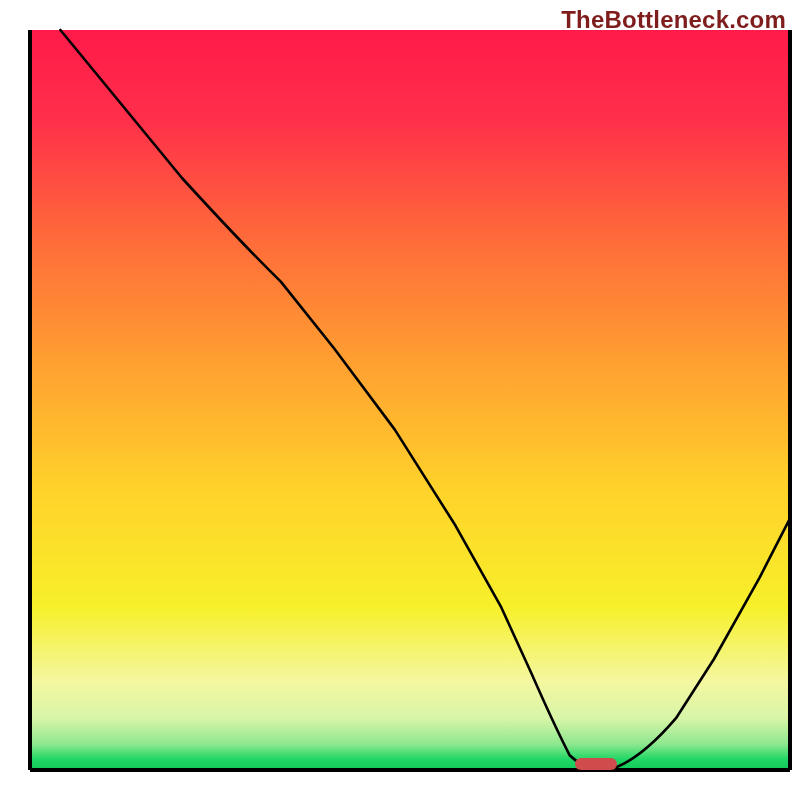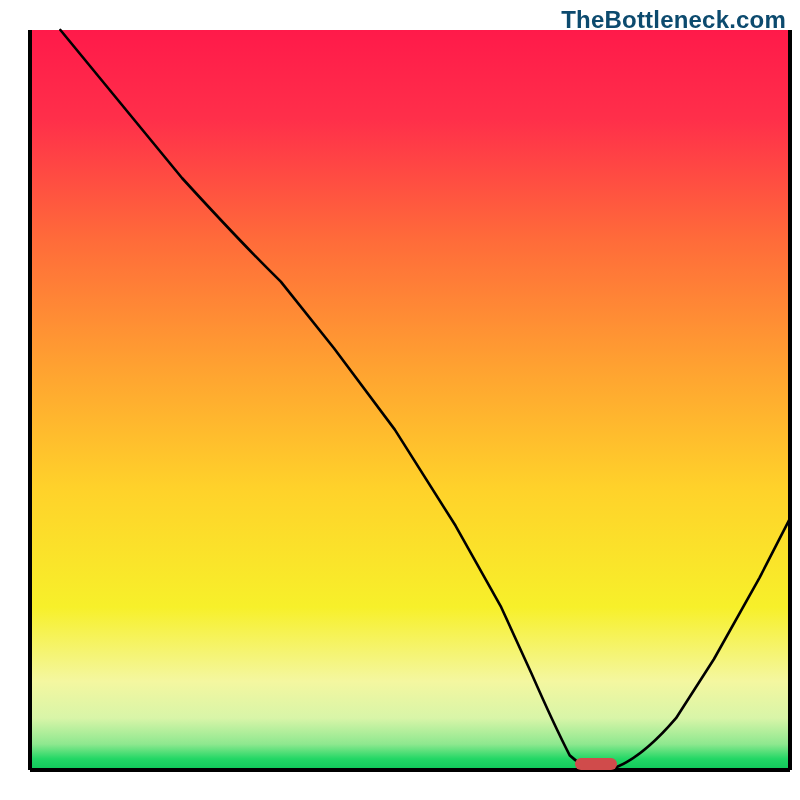--- a/index.html
+++ b/index.html
@@ -18,21 +18,21 @@
   svg {
     display: block;
   }
   .watermark {
     position: absolute;
     top: 6px;
     right: 14px;
     font-family: Arial, Helvetica, sans-serif;
     font-size: 24px;
     font-weight: 600;
-    color: #0c4a6e;
+    color: #7f1d1d;
     letter-spacing: 0.2px;
     user-select: none;
   }
 </style>
 </head>
 <body>
 
 <div class="chart-wrap">
 
   <svg viewBox="0 0 800 800" width="800" height="800">

